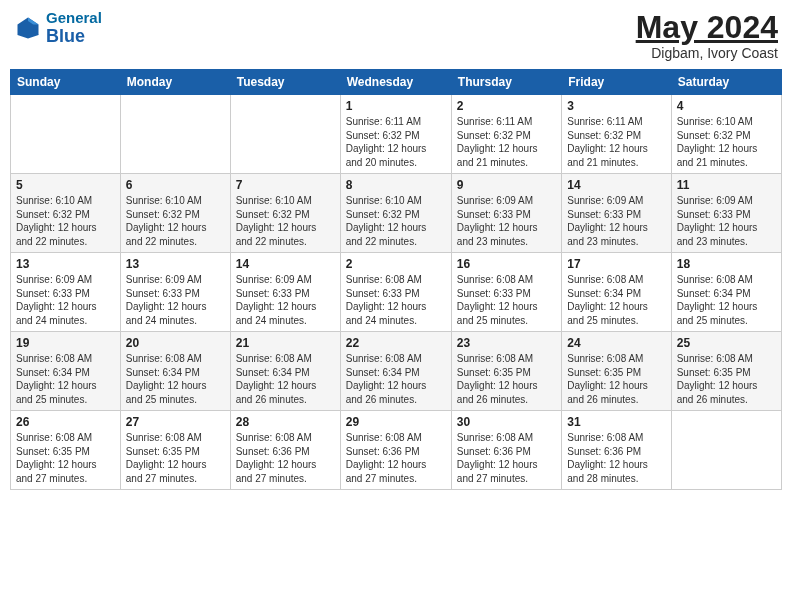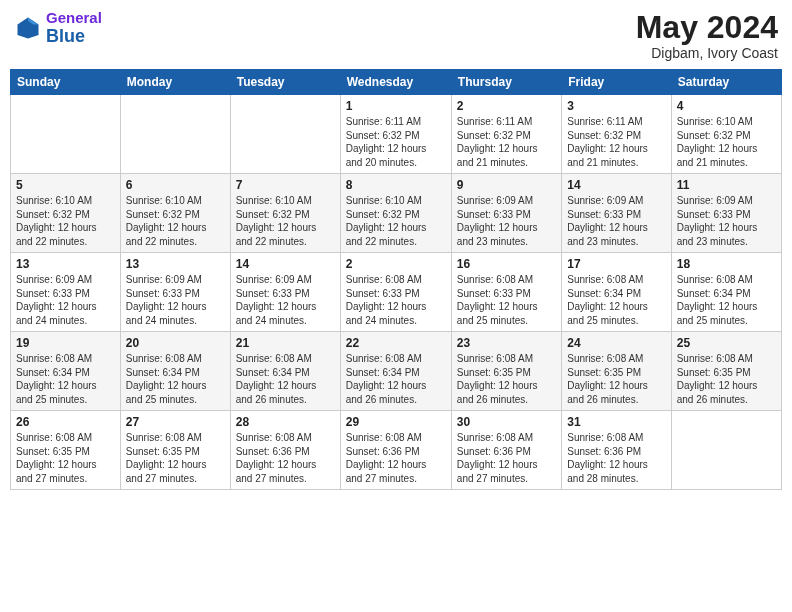--- a/index.html
+++ b/index.html
@@ -23,39 +23,40 @@
       gap: 4px;
     }
     .logo-text {
       display: flex;
       flex-direction: column;
       line-height: 1.1;
     }
     .logo-general {
       font-size: 15px;
       font-weight: bold;
-      color: #6d28d9;
+      color: #0369a1;
     }
     .logo-blue {
       font-size: 18px;
       font-weight: bold;
       color: #1a5fa8;
     }
     .logo-icon {
       width: 28px;
       height: 28px;
     }
     .title-block {
       text-align: right;
     }
     .month-year {
       font-size: 32px;
       font-weight: bold;
       color: #222;
       line-height: 1.1;
+      text-decoration: underline;
     }
     .location {
       font-size: 14px;
       color: #333;
     }
     .calendar {
       width: 100%;
       border-collapse: collapse;
       padding-left: 38px;
     }

